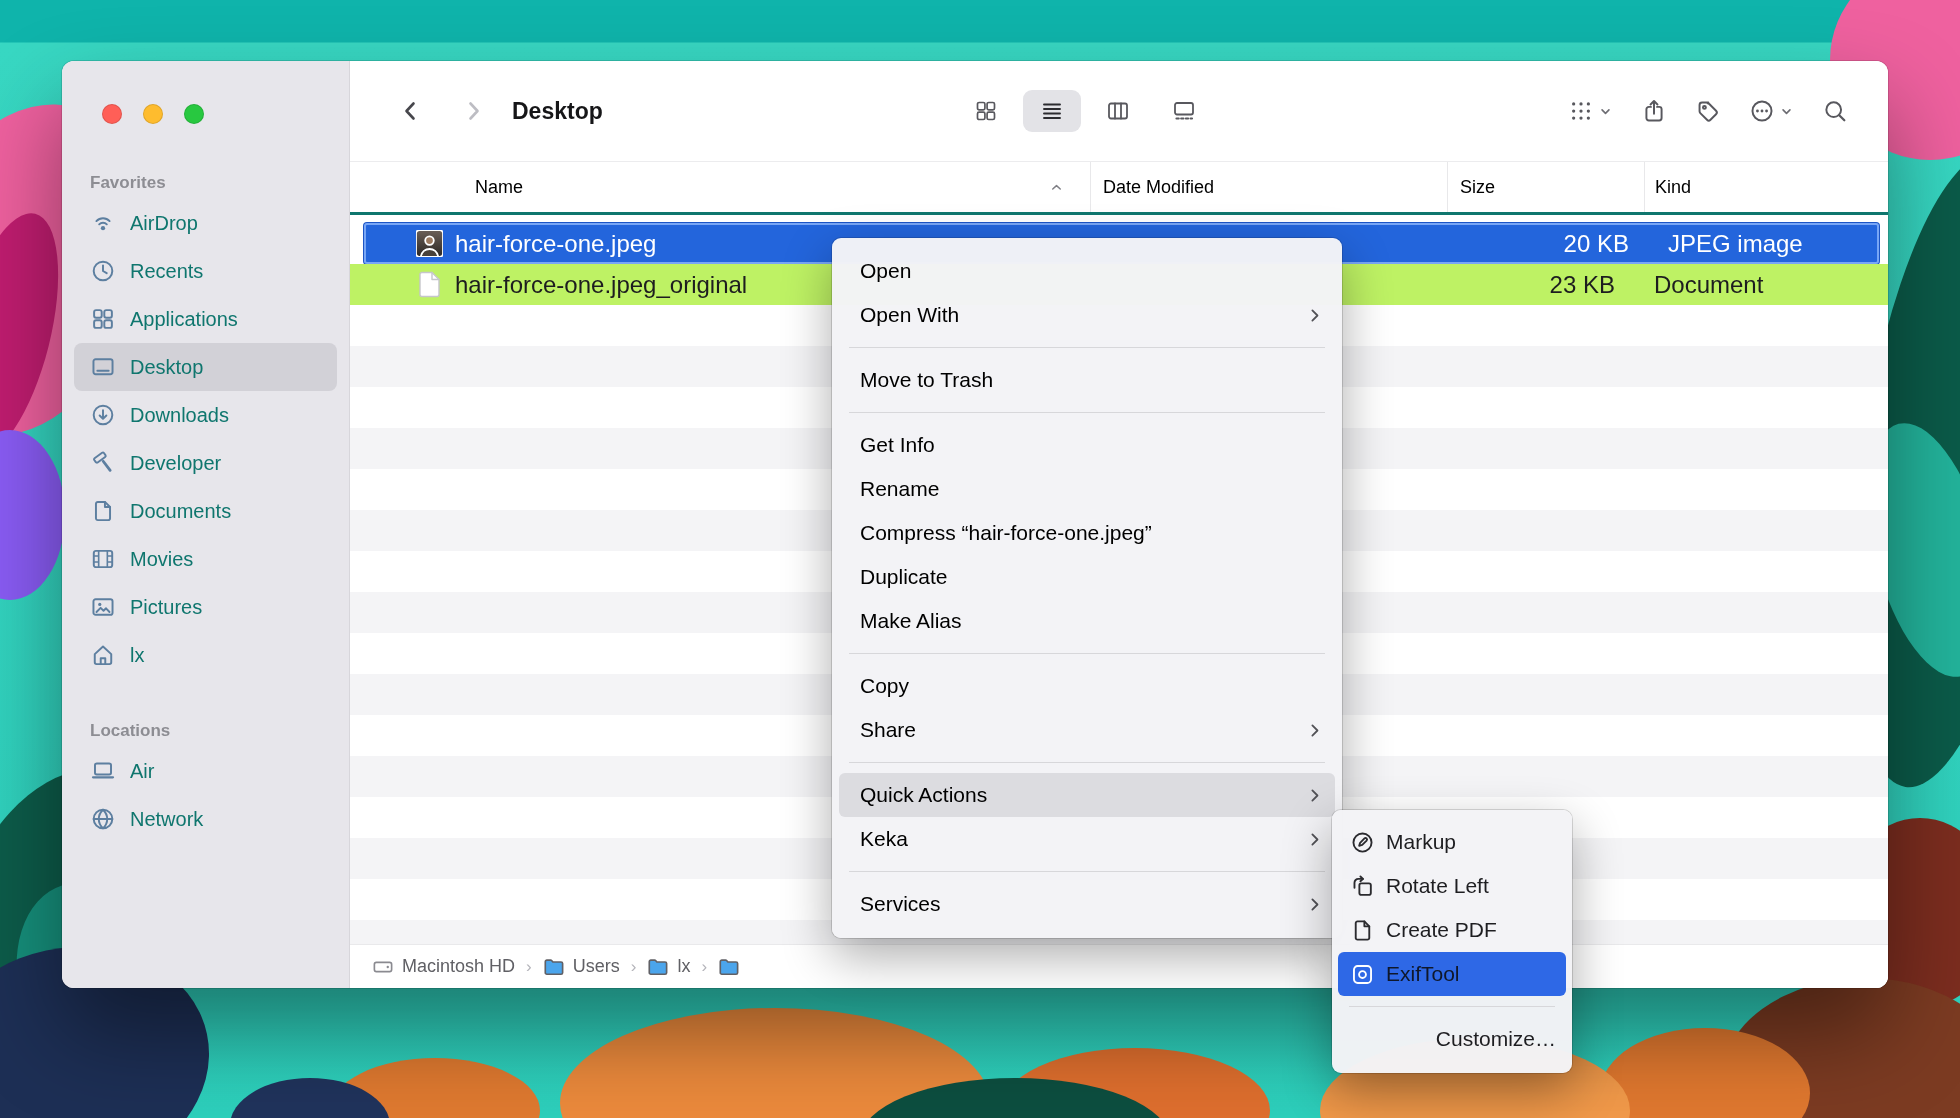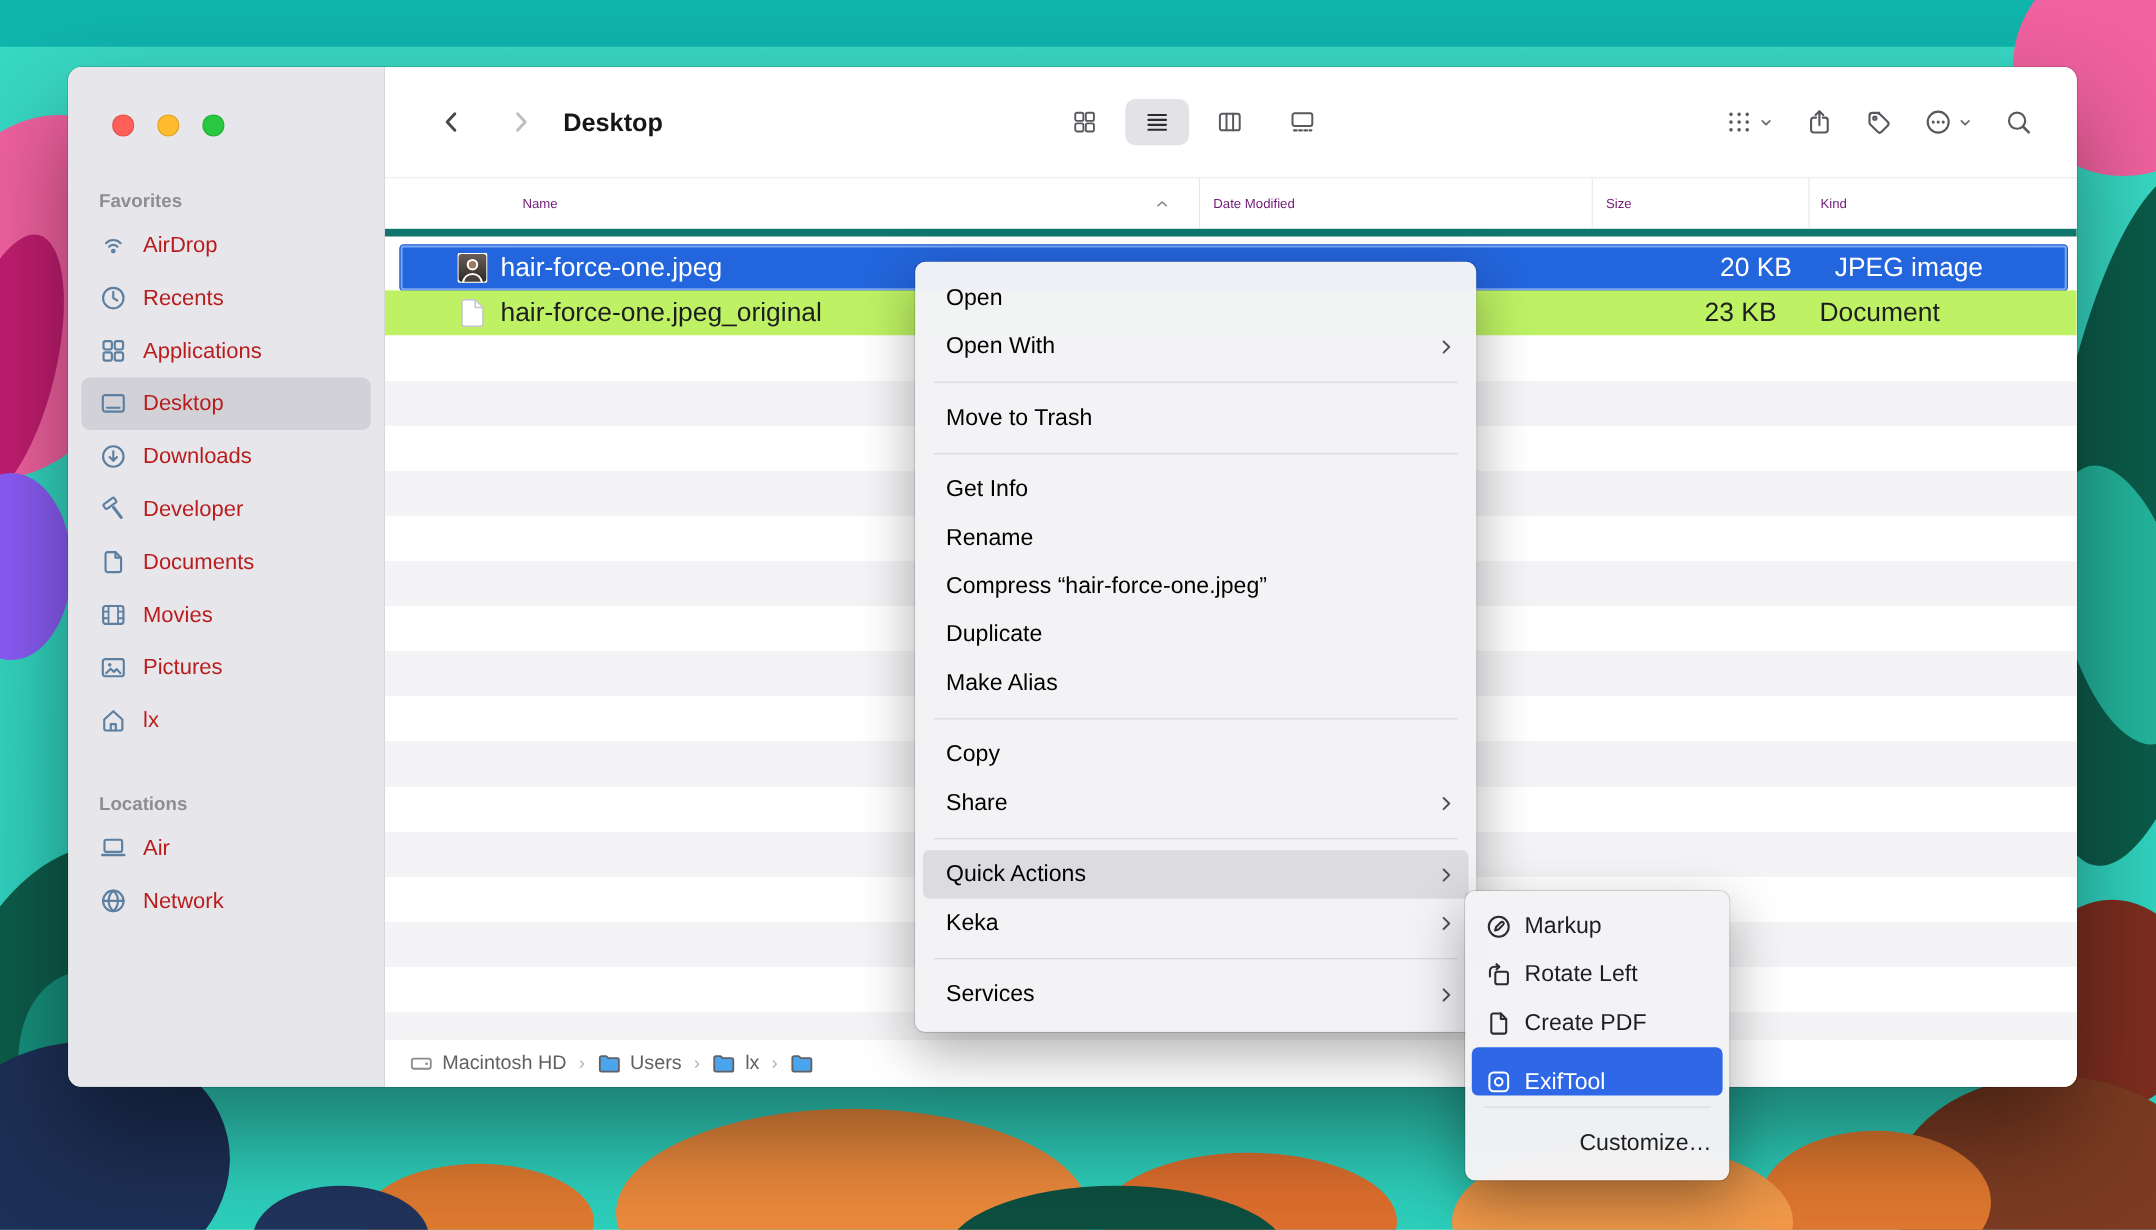--- a/index.html
+++ b/index.html
@@ -19,21 +19,21 @@
   }
 
   
   .sidebar { width:288px; flex-shrink:0; background:rgba(230,229,234,.97); border-right:1px solid #d7d6db; position:relative; }
   .traffic { position:absolute; left:40px; top:43px; display:flex; gap:21px; }
   .tl { width:20px; height:20px; border-radius:50%; box-shadow:inset 0 0 0 1px rgba(0,0,0,.12); }
   .tl.red{background:#ff5f57}.tl.yellow{background:#febc2e}.tl.green{background:#28c840}
   .sb-content { padding-top:112px; }
   .sb-section-label { padding:0 0 6px 28px; font-size:17px; font-weight:600; color:#8d8d93; }
   .sb-section + .sb-section { margin-top:42px; }
-  .sb-item { display:flex; align-items:center; height:48px; margin:0 12px; padding-left:16px; gap:14px; border-radius:8px; font-size:20px; color:#b91c1c;text-align:center; }
+  .sb-item { display:flex; align-items:center; height:48px; margin:0 12px; padding-left:16px; gap:14px; border-radius:8px; font-size:20px; color:#0f766e;text-align:center; }
   .sb-item.selected { background:var(--sidebar-selected-bg,#d2d1d7); }
   .sb-ic { width:26px; height:26px; color:#5d7fa0; flex-shrink:0; }
   .sb-ic svg { width:100%; height:100%; display:block; }
 
   
   .main { flex:1; min-width:0; display:flex; flex-direction:column; background:#fff; }
 
   .toolbar { height:100px; display:flex; align-items:center; padding:0 40px 0 44px; justify-content:space-between; }
   .tb-left { display:flex; align-items:center; }
   .nav-btn { width:34px; height:34px; display:flex; align-items:center; justify-content:center; }
@@ -44,21 +44,21 @@
   .segment { display:flex; gap:8px; }
   .seg-btn { width:58px; height:42px; display:flex; align-items:center; justify-content:center; color:#58585e; border-radius:9px; }
   .seg-btn.active { background:#e3e3e7; color:#2c2c30; }
   .seg-btn svg { width:24px; height:24px; }
   .tb-right { display:flex; align-items:center; gap:28px; color:#58585e; }
   .tb-btn { display:flex; align-items:center; gap:4px; color:#58585e; }
   .tb-btn svg.main-ic { width:26px; height:26px; }
   .tb-btn svg.chev { width:15px; height:15px; color:#6d6d73; }
 
   
-  .colheader { height:54px; display:flex; align-items:center; border-top:1px solid #ececee; border-bottom:7px solid #0f766e; font-size:12px; color:#701a75; }
+  .colheader { height:54px; display:flex; align-items:center; border-top:1px solid #ececee; border-bottom:3px solid #0f766e; font-size:18px; color:#000000; }
   .col { height:100%; display:flex; align-items:center; }
   .col-name { width:740px; padding-left:125px; position:relative; }
   .sort-ic { position:absolute; right:26px; color:#7e7e84; width:15px; height:15px; }
   .sort-ic svg { width:100%; height:100%; display:block; }
   .col-date { width:357px; border-left:1px solid #e8e8ea; padding-left:12px; }
   .col-size { width:197px; border-left:1px solid #e8e8ea; padding-left:12px; }
   .col-kind { flex:1; border-left:1px solid #e8e8ea; padding-left:10px; }
 
   
   .rows { flex:1; display:flex; flex-direction:column; padding-top:8px; overflow:hidden; }
@@ -95,21 +95,21 @@
   .menu-chev svg { width:100%; height:100%; display:block; }
   .menu-sep { height:1px; background:#d7d7da; margin:10px 17px; }
 
   
   .submenu {
     position:absolute; left:1332px; top:810px; width:240px; z-index:60;
     background:rgba(243,243,246,.98); border-radius:9px; padding:10px 0 12px;
     box-shadow:0 18px 50px rgba(0,0,0,.33), 0 0 0 1px rgba(0,0,0,.14);
   }
   .sub-item { height:44px; margin:0 6px; padding:0 10px 0 12px; display:flex; align-items:center; gap:11px; border-radius:6px; font-size:21px; color:#1e1e21; }
-  .sub-item.highlight-blue { background:var(--accent-blue,#2e68e6); color:#ffffff;align-items:flex-end; }
+  .sub-item.highlight-blue { background:var(--accent-blue,#2e68e6); color:#0f172a; }
   .sub-ic { width:25px; height:25px; flex-shrink:0; color:#2b2b2f; }
   .sub-item.highlight-blue .sub-ic { color:#fff; }
   .sub-ic svg { width:100%; height:100%; display:block; }
   .sub-item.no-icon { padding-left:27px;justify-content:flex-end; }
 
   svg { fill:none; stroke:currentColor; stroke-width:1.8; stroke-linecap:round; stroke-linejoin:round; }
 </style>
 </head>
 <body>
 

